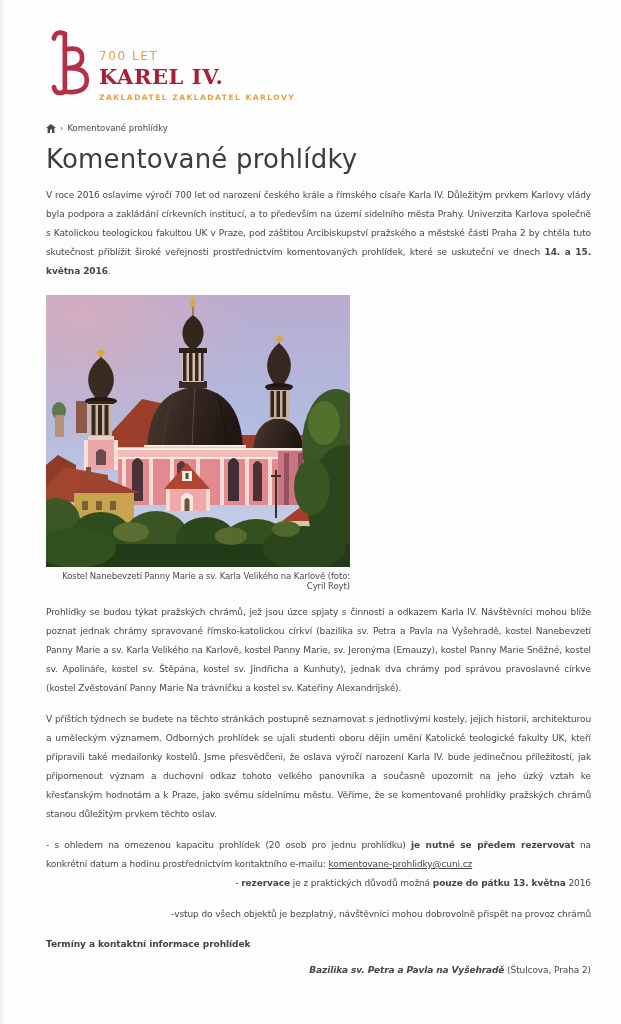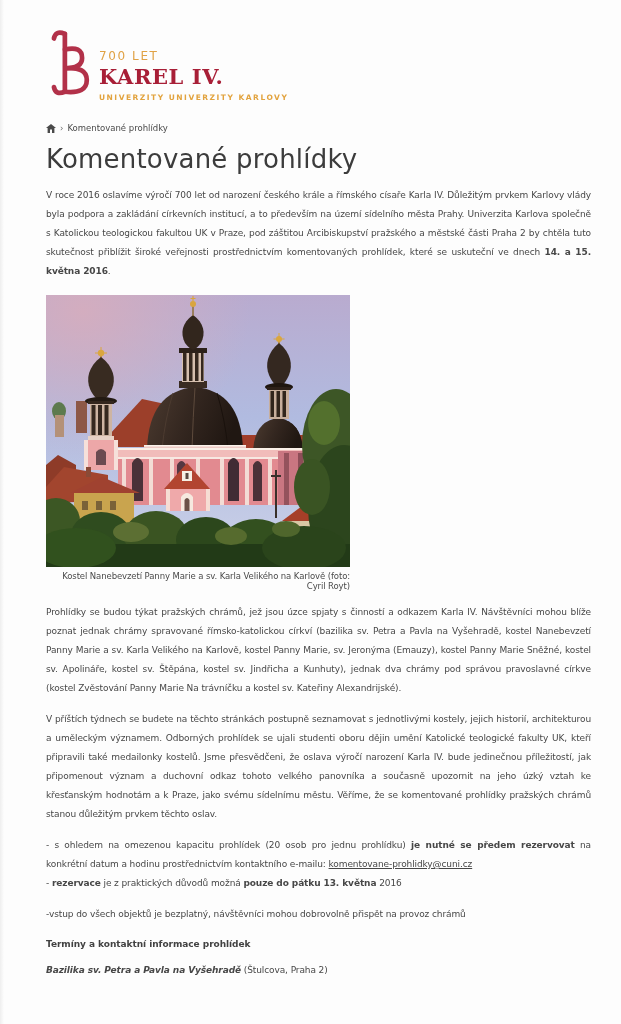--- a/index.html
+++ b/index.html
@@ -29,21 +29,21 @@
   
   .breadcrumb{margin-top:21px;display:flex;align-items:center;gap:4px;font-size:8.5px;color:#4a4a4a;}
   .breadcrumb .sep{color:#6a6a6a;}
 
   h1.page-title{font-size:26px;font-weight:400;color:#3c3c3c;margin:11px 0 0;letter-spacing:.2px;}
 
   p.body{
     font-size:9px;line-height:19px;letter-spacing:-.1px;
     text-align:justify;margin:12px 0 0;
   }
-  p.body.nojust{text-align:left;}
+  p.body.nojust{text-align:right;}
   .b{font-weight:bold;}
   .i{font-style:italic;}
   a.link{color:#474747;cursor:pointer;}
 
   figure.photo{margin:14px 0 0;width:304px;}
   figure.photo svg{display:block;}
   figcaption{
     font-size:8.5px;letter-spacing:-.1px;color:#4a4a4a;margin-top:4px;text-align:right;
   }
 
@@ -65,21 +65,21 @@
             <path d="M24 10 Q12 5 10 16"></path>
             <path d="M24 84 Q12 89 10 78"></path>
             <path d="M24 30 Q46 25 46 41 Q46 54 25 54"></path>
             <path d="M25 54 Q52 52 52 69 Q52 87 24 84"></path>
           </g>
         </svg>
       </span>
       <div class="logo-text">
         <div class="logo-top">700 LET</div>
         <div class="logo-title">KAREL IV.</div>
-        <div class="logo-sub">UNIVERZITY UNIVERZITY KARLOVY</div>
+        <div class="logo-sub">ZAKLADATEL ZAKLADATEL KARLOVY</div>
       </div>
     </div>
 
     <div class="breadcrumb">
       <span style="display:inline-flex;">
         <svg viewBox="0 0 10 9" width="10" height="9" aria-hidden="true">
           <path d="M5 0 L10 4 H8.4 V9 H6 V5.4 H4 V9 H1.6 V4 H0 Z" fill="#4a4a4a"></path>
         </svg>
       </span>
       <span class="sep">›</span>

